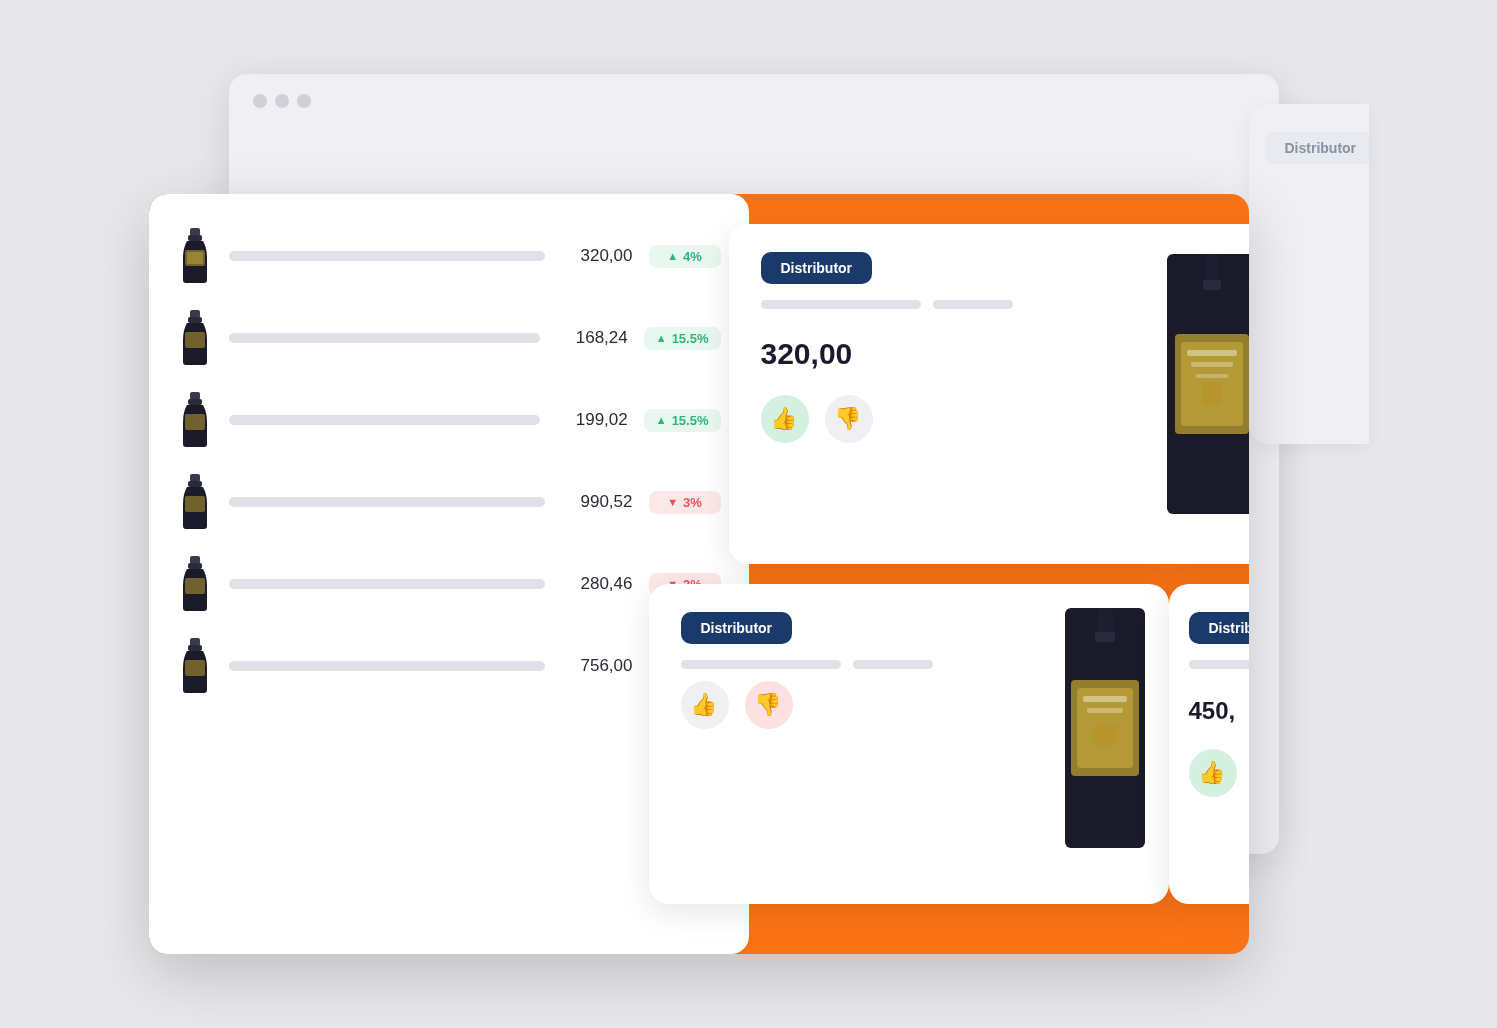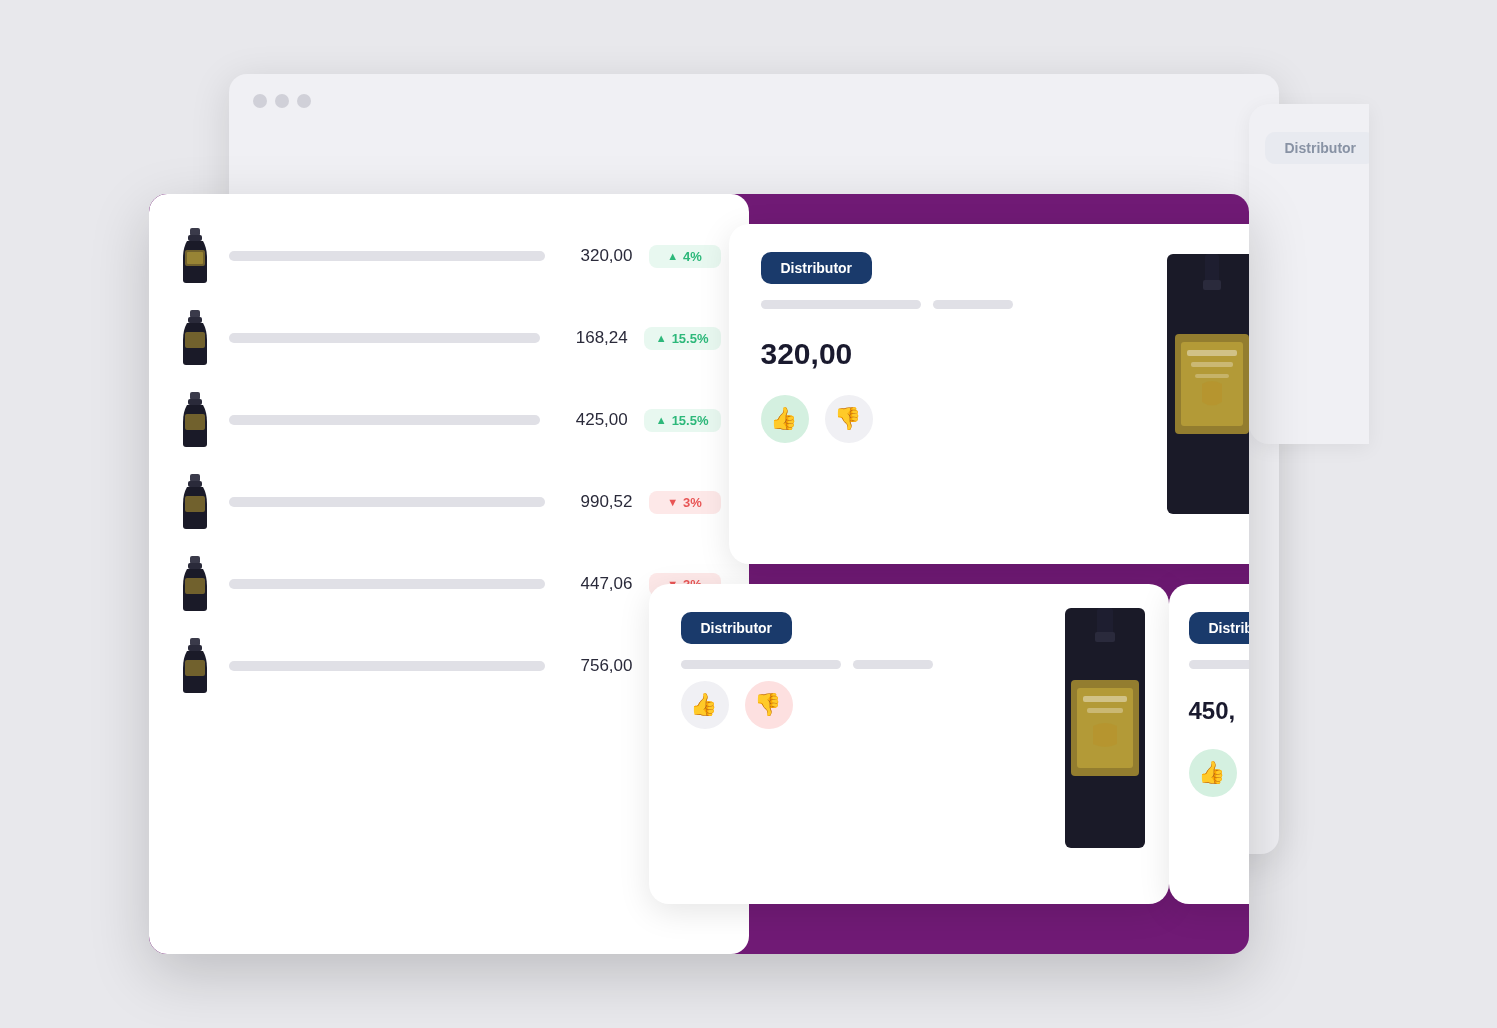--- a/index.html
+++ b/index.html
@@ -46,21 +46,21 @@
       background: #d0d0d8;
     }
 
     
     .browser-main {
       position: absolute;
       top: 120px;
       left: 0;
       width: 1100px;
       height: 760px;
-      background: #701a75;
+      background: #f97316;
       border-radius: 18px;
       box-shadow: 0 20px 60px rgba(0,0,0,0.18);
       overflow: hidden;
     }
 
     
     .list-panel {
       position: absolute;
       top: 0;
       left: 0;
@@ -345,21 +345,21 @@
       <div class="list-row">
         <div class="bottle-thumb">
           <svg viewBox="0 0 36 56" fill="none">
               <rect x="13" y="0" width="10" height="8" rx="2" fill="#3a3a4a"></rect>
               <rect x="11" y="7" width="14" height="6" rx="2" fill="#2a2a3a"></rect>
               <path d="M10 13 Q6 20 6 30 L6 52 Q6 55 9 55 L27 55 Q30 55 30 52 L30 30 Q30 20 26 13 Z" fill="#1a1a28"></path>
               <rect x="8" y="22" width="20" height="16" rx="2" fill="#c8a832" opacity="0.5"></rect>
             </svg>
         </div>
         <div class="name-bar"></div>
-        <span class="price-text">425,00</span>
+        <span class="price-text">199,02</span>
         <div class="badge badge-up">
           <span class="badge-arrow">▲</span>
           <span>15.5%</span>
         </div>
       </div>
 
       <div class="list-row">
         <div class="bottle-thumb">
           <svg viewBox="0 0 36 56" fill="none">
               <rect x="13" y="0" width="10" height="8" rx="2" fill="#3a3a4a"></rect>
@@ -379,21 +379,21 @@
       <div class="list-row">
         <div class="bottle-thumb">
           <svg viewBox="0 0 36 56" fill="none">
               <rect x="13" y="0" width="10" height="8" rx="2" fill="#3a3a4a"></rect>
               <rect x="11" y="7" width="14" height="6" rx="2" fill="#2a2a3a"></rect>
               <path d="M10 13 Q6 20 6 30 L6 52 Q6 55 9 55 L27 55 Q30 55 30 52 L30 30 Q30 20 26 13 Z" fill="#1a1a28"></path>
               <rect x="8" y="22" width="20" height="16" rx="2" fill="#c8a832" opacity="0.5"></rect>
             </svg>
         </div>
         <div class="name-bar"></div>
-        <span class="price-text">447,06</span>
+        <span class="price-text">280,46</span>
         <div class="badge badge-down">
           <span class="badge-arrow">▼</span>
           <span>3%</span>
         </div>
       </div>
 
       <div class="list-row">
         <div class="bottle-thumb">
           <svg viewBox="0 0 36 56" fill="none">
               <rect x="13" y="0" width="10" height="8" rx="2" fill="#3a3a4a"></rect>

